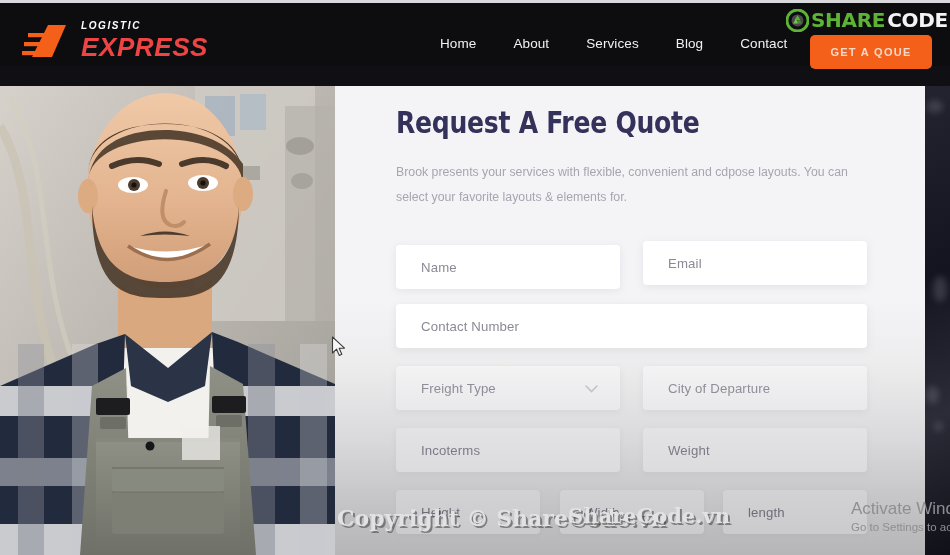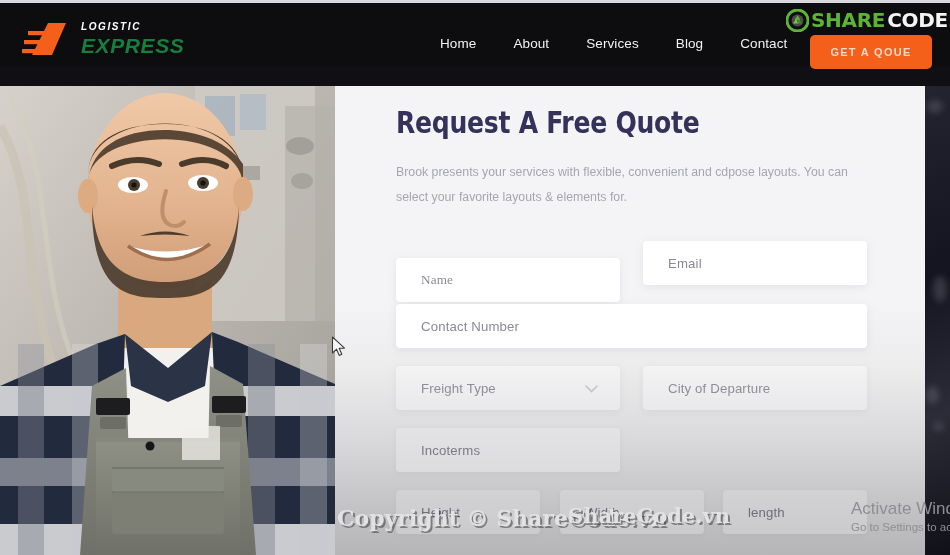--- a/index.html
+++ b/index.html
@@ -38,22 +38,22 @@
     display: flex; align-items: center; gap: 13px;
   }
   .logo-mark { width: 46px; height: 36px; display: block; }
   .logo-text { line-height: 1; }
   .logo-top {
     font-size: 10px; letter-spacing: 1.6px; font-weight: 700;
     color: #ffffff; font-style: italic; margin-bottom: 3px;
     font-family: "Liberation Sans", sans-serif;
   }
   .logo-bottom {
-    font-size: 21px; font-weight: 700; letter-spacing: 0.6px;
-    color: #15803d; font-style: italic;
+    font-size: 26px; font-weight: 700; letter-spacing: 0.6px;
+    color: #ef4444; font-style: italic;
     font-family: "Liberation Sans", sans-serif;
   }
 
   .nav {
     position: absolute; left: 440px; top: 33px;
     display: flex; align-items: center; gap: 37px;
   }
   .nav-item {
     font-size: 13.5px; color: #f1f1f3; white-space: nowrap;
     cursor: pointer; letter-spacing: .1px;
@@ -309,21 +309,21 @@
     <div class="blob" style="left:1px;top:300px;width:13px;height:18px;"></div>
     <div class="blob" style="left:9px;top:336px;width:9px;height:9px;"></div>
   </div>
 
   <div class="panel">
 
     <div class="heading">Request A Free Quote</div>
 
     <div class="subtitle">Brook presents your services with flexible, convenient and cdpose layouts. You can select your favorite layouts &amp; elements for.</div>
 
-    <div class="field f-white" style="left:61px;top:172px;width:224px;font-family:Liberation Serif, serif;">
+    <div class="field f-white" style="left:61px;top:159px;width:224px;">
       <span class="ph">Name</span>
     </div>
     <div class="field f-white" style="left:308px;top:155px;width:224px;">
       <span class="ph">Email</span>
     </div>
 
     <div class="field f-fade1" style="left:61px;top:280px;width:224px;">
       <span class="ph">Freight Type</span>
       <svg class="chev" viewBox="0 0 13 8">
         <path d="M1 1 L6.5 6.6 L12 1" stroke="#c3c3c8" stroke-width="1.6" fill="none" stroke-linecap="round"></path>
@@ -332,20 +332,23 @@
 
     <div class="field f-white" style="left:61px;top:218px;width:471px;">
       <span class="ph">Contact Number</span>
     </div>
     <div class="field f-fade1" style="left:308px;top:280px;width:224px;">
       <span class="ph">City of Departure</span>
     </div>
 
     <div class="field f-fade2" style="left:61px;top:342px;width:224px;">
       <span class="ph">Incoterms</span>
+    </div>
+    <div class="field f-fade2" style="left:308px;top:342px;width:224px;">
+      <span class="ph">Weight</span>
     </div>
 
     <div class="field f-fade3" style="left:61px;top:404px;width:144px;">
       <span class="ph">Height</span>
     </div>
     <div class="field f-fade3" style="left:225px;top:404px;width:144px;">
       <span class="ph">Width</span>
     </div>
     <div class="field f-fade3" style="left:388px;top:404px;width:144px;align-items:center;">
       <span class="ph">length</span>

